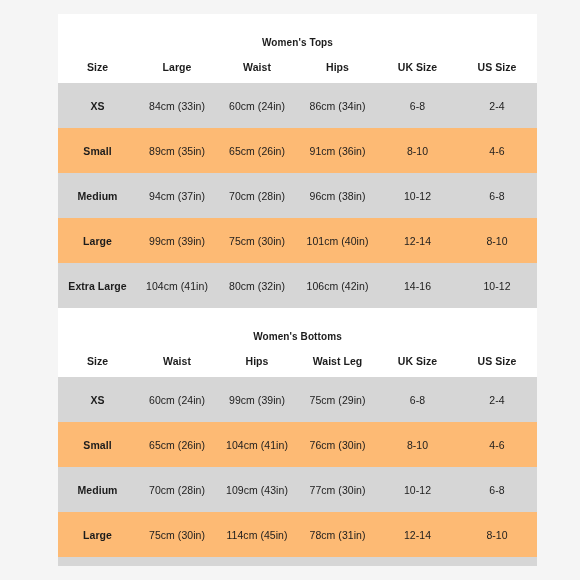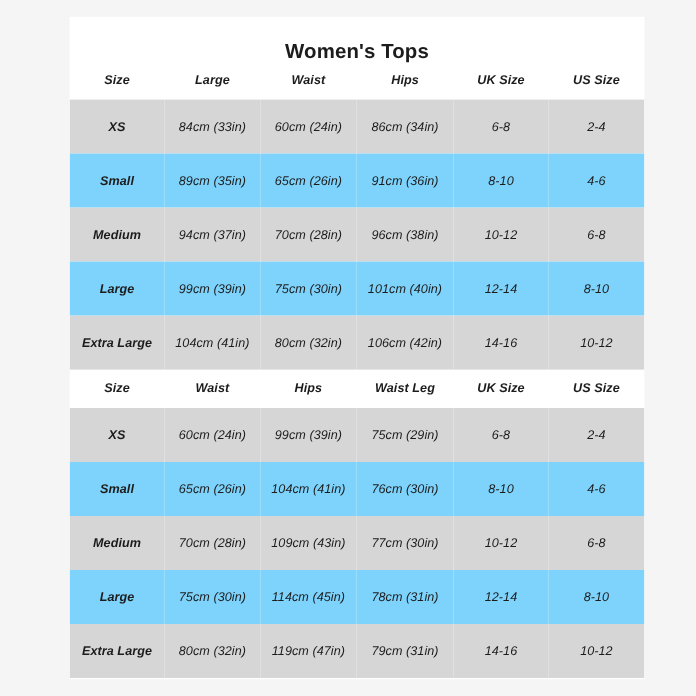--- a/index.html
+++ b/index.html
@@ -26,33 +26,32 @@
     height: 552px;
     background: #ffffff;
     box-sizing: border-box;
     overflow: hidden;
   }
   .table-block {
     width: 100%;
   }
   .table-title {
     text-align: center;
-    font-size: 17px;
+    font-size: 10px;
     font-weight: bold;
     color: #1c1c1c;
     letter-spacing: 0.1px;
     padding-top: 21px;
     padding-bottom: 0;
     line-height: 16px;
   }
   table {
     border-collapse: collapse;
     width: 100%;
     table-layout: fixed;
-    font-style: italic;
   }
   col.c-size   { width: 79px; }
   col.c-2      { width: 80px; }
   col.c-3      { width: 80px; }
   col.c-4      { width: 81px; }
   col.c-uk     { width: 79px; }
   col.c-us     { width: 80px; }
   th {
     font-size: 10.5px;
     font-weight: bold;
@@ -73,21 +72,21 @@
     letter-spacing: 0.05px;
     font-weight: normal;
   }
   td.size-cell {
     font-weight: bold;
   }
   tr.striped td {
     background: #d6d6d6;
   }
   tr.plain td {
-    background: #7dd3fc;
+    background: #fdba74;
   }
 </style>
 </head>
 <body>
 
 <div id="page">
   <div id="card">
 
     <div class="table-block">
       <div class="table-title">Women's Tops</div>
@@ -149,20 +148,21 @@
             <td>80cm (32in)</td>
             <td>106cm (42in)</td>
             <td>14-16</td>
             <td>10-12</td>
           </tr>
         </tbody>
       </table>
     </div>
 
     <div class="table-block">
+      <div class="table-title">Women's Bottoms</div>
       <table>
         <colgroup>
           <col class="c-size">
             <col class="c-2">
             <col class="c-3">
           <col class="c-4">
             <col class="c-uk">
             <col class="c-us">
         </colgroup>
         <thead>

